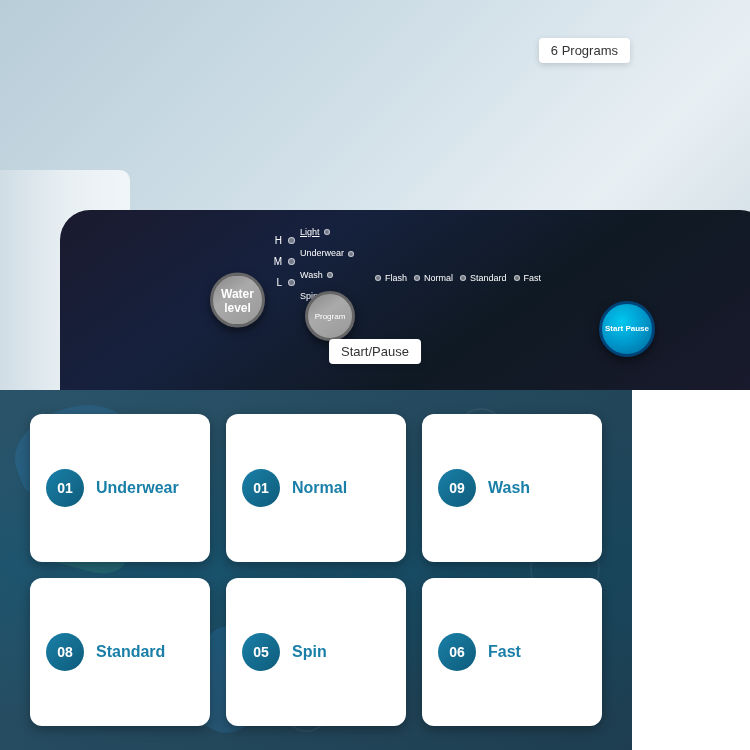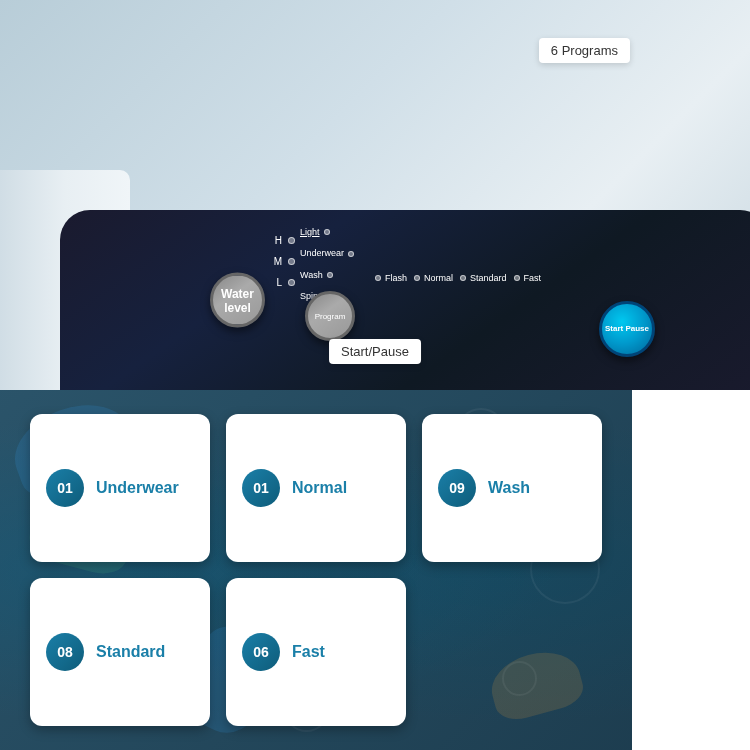--- a/index.html
+++ b/index.html
@@ -453,18 +453,22 @@
     </div>
       <div class="program-card">
       <div class="program-number-badge">09</div>
       <div class="program-name">Wash</div>
     </div>
       <div class="program-card">
       <div class="program-number-badge">08</div>
       <div class="program-name">Standard</div>
     </div>
       <div class="program-card">
+      <div class="program-number-badge">05</div>
+      <div class="program-name">Spin</div>
+    </div>
+      <div class="program-card">
       <div class="program-number-badge">06</div>
       <div class="program-name">Fast</div>
     </div>
     </div>
 
 </div>
 
 </body></html>

